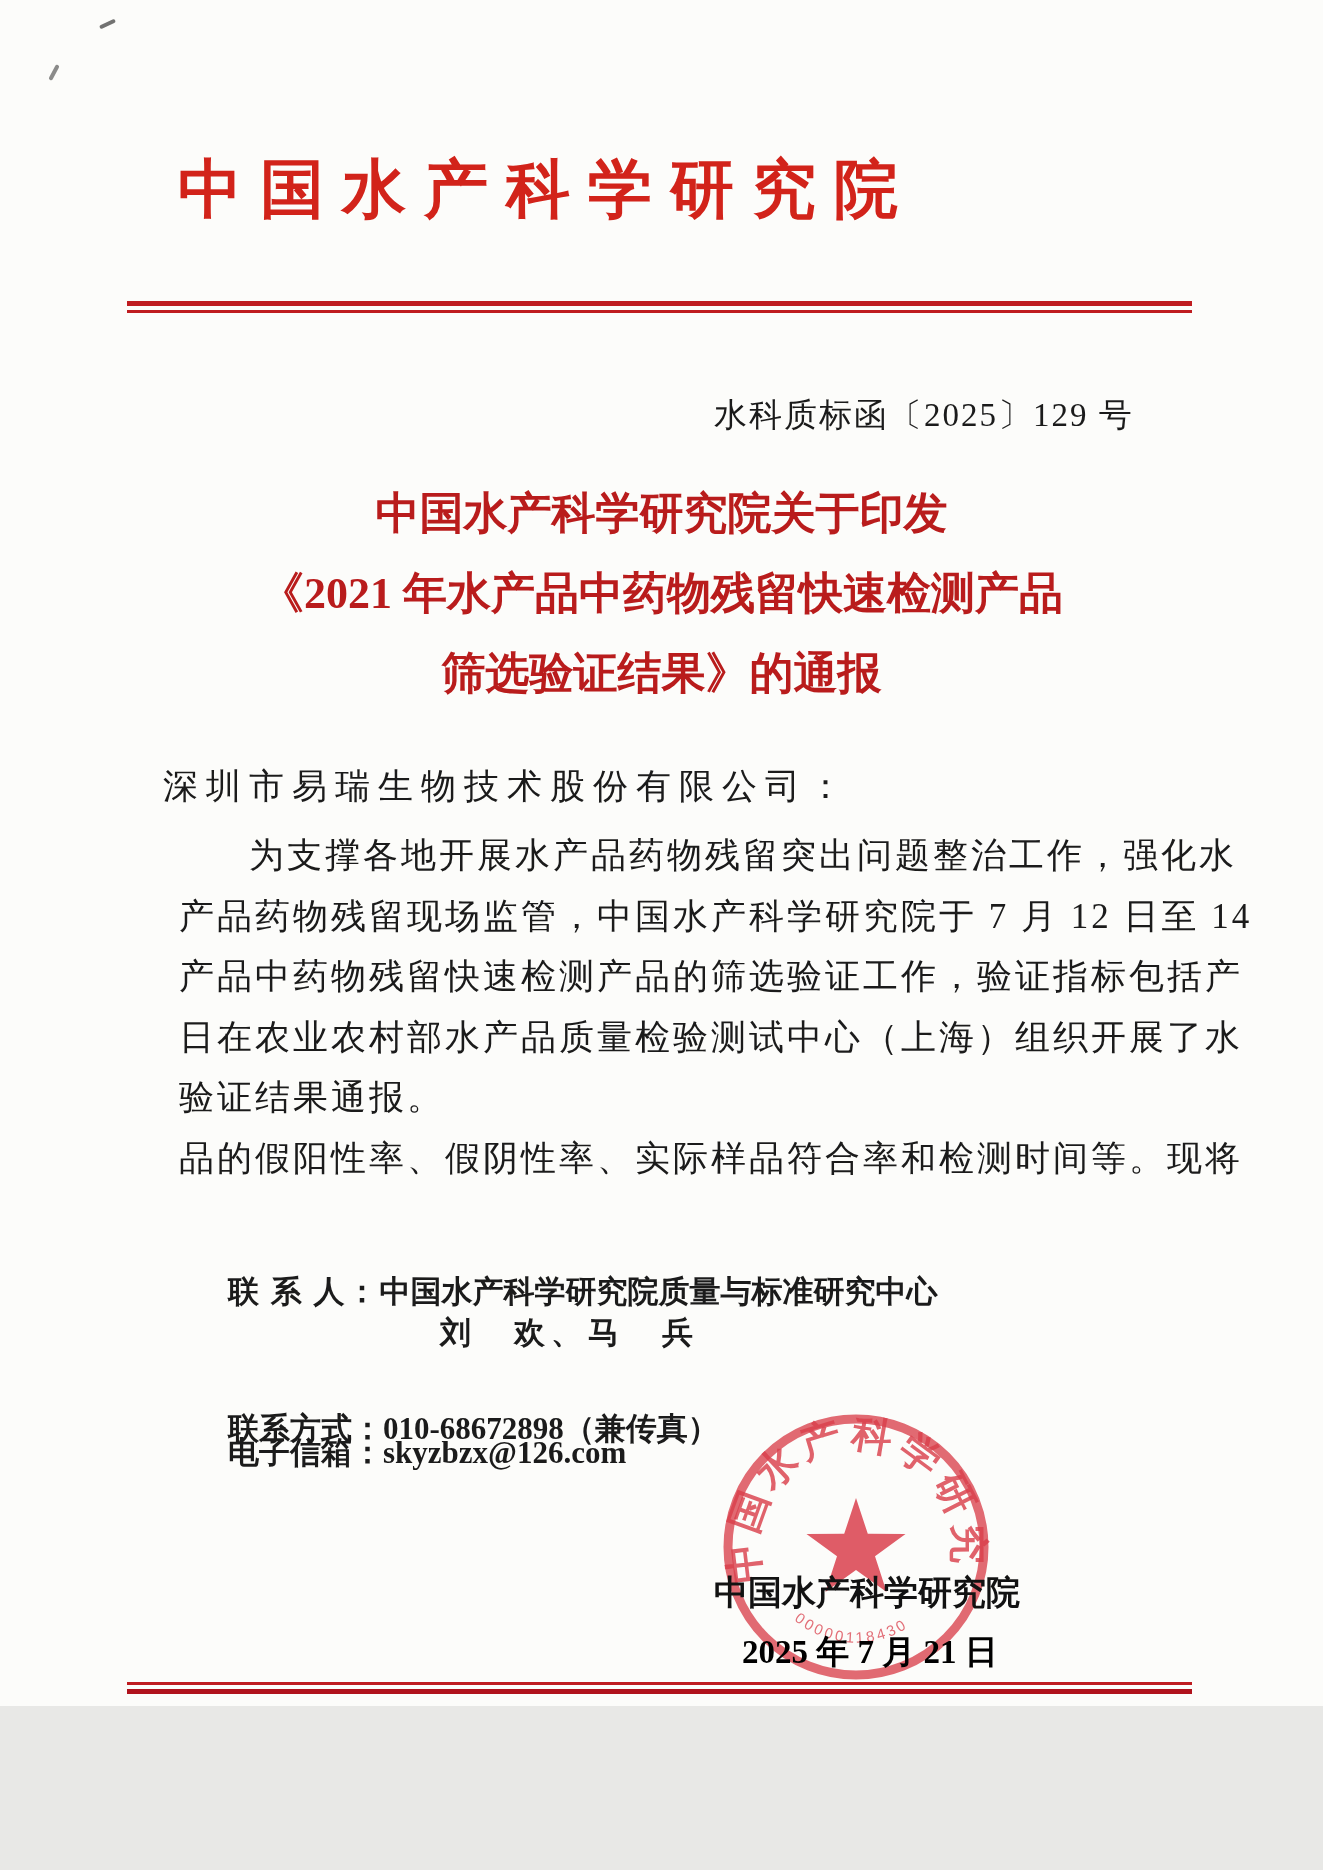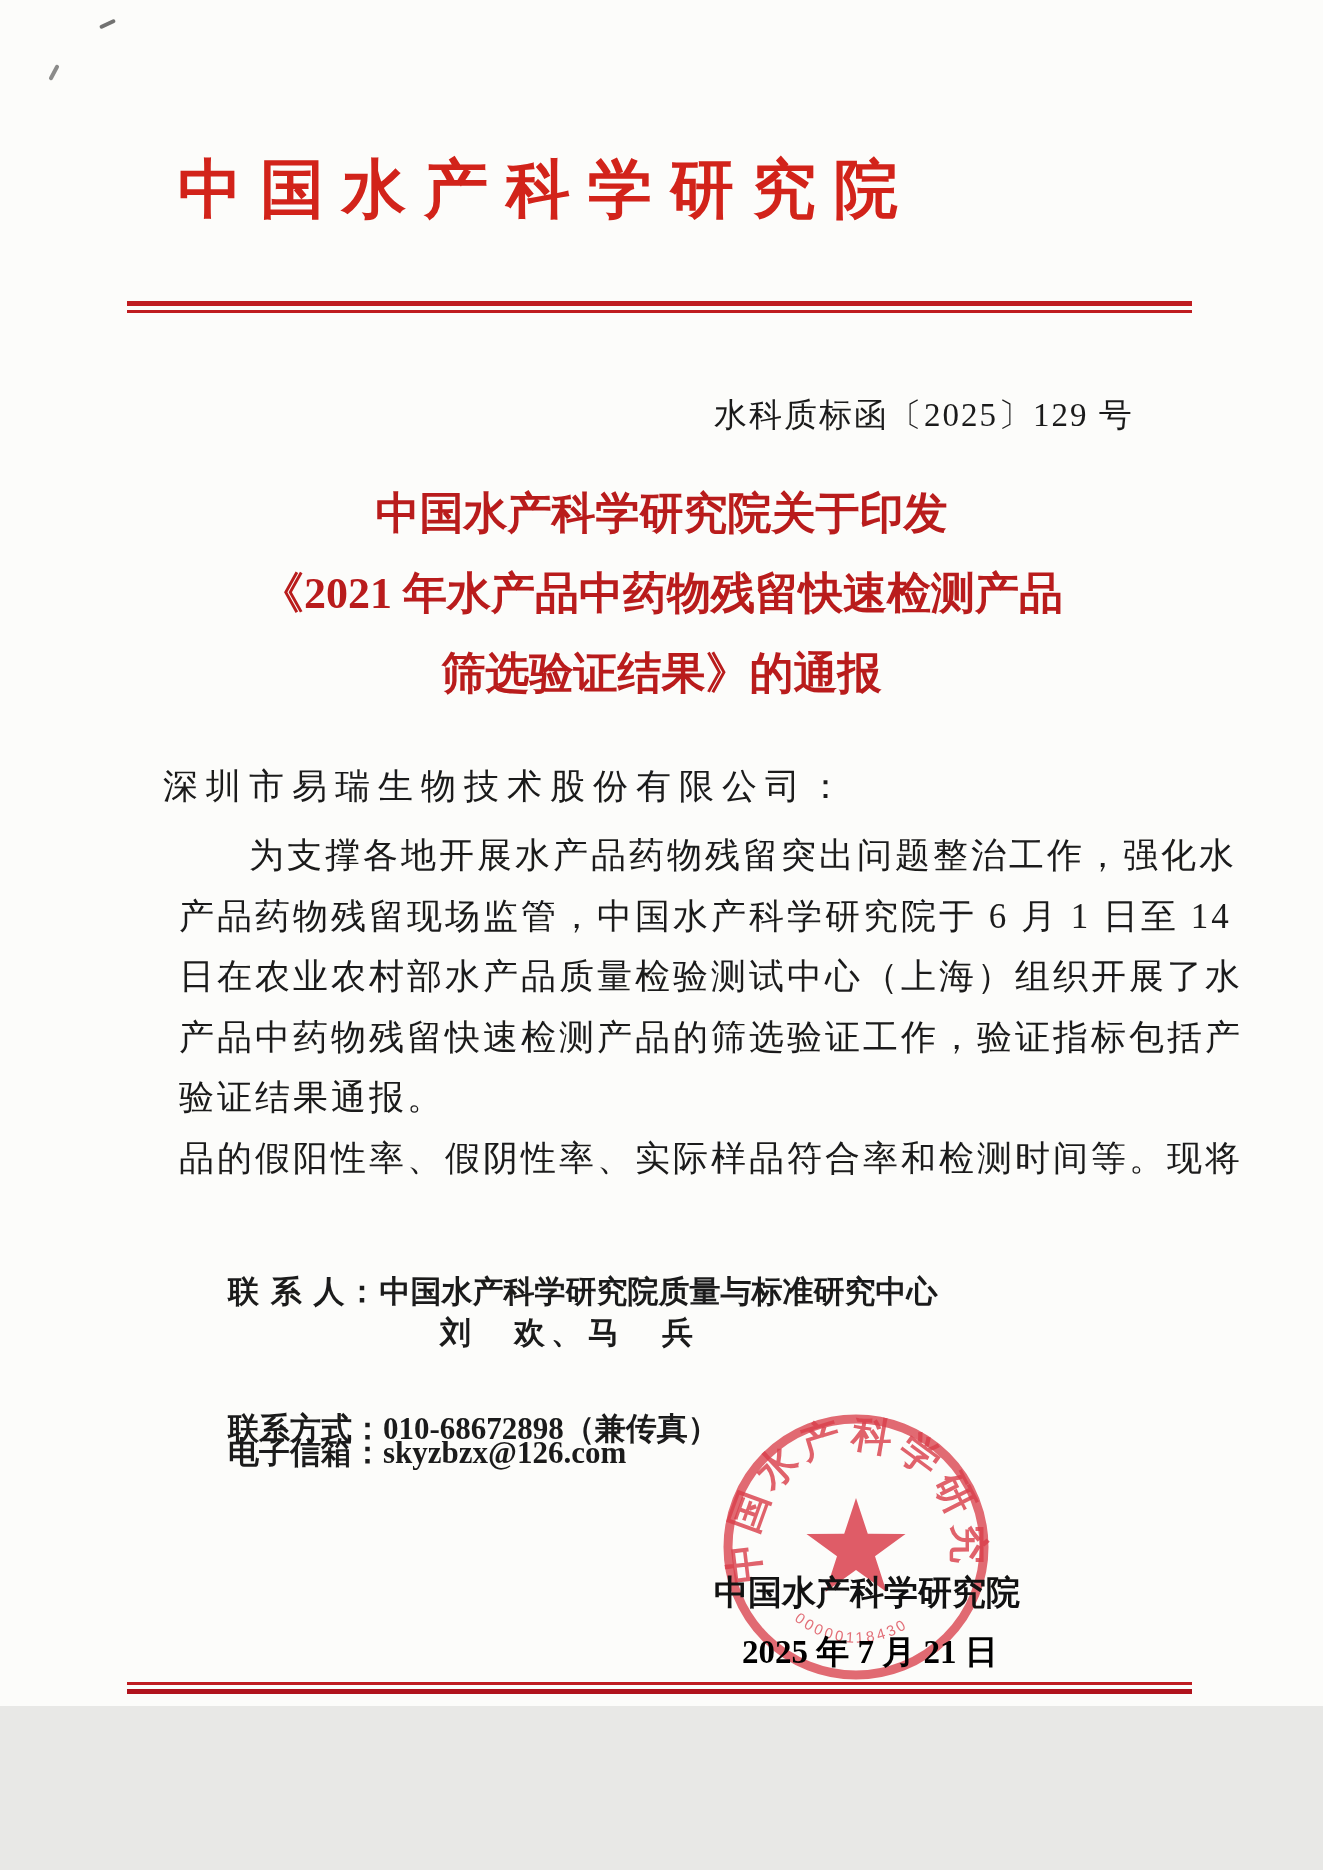--- a/index.html
+++ b/index.html
@@ -94,23 +94,23 @@
   <div class="doc-title">
     <div>中国水产科学研究院关于印发</div>
     <div>《2021 年水产品中药物残留快速检测产品</div>
     <div>筛选验证结果》的通报</div>
   </div>
 
   <div class="addressee">深圳市易瑞生物技术股份有限公司：</div>
 
   <div class="body-text">
     <div class="body-line indent">为支撑各地开展水产品药物残留突出问题整治工作，强化水</div>
-    <div class="body-line">产品药物残留现场监管，中国水产科学研究院于 6 月 1 日至 14</div>
+    <div class="body-line">产品药物残留现场监管，中国水产科学研究院于 7 月 12 日至 14</div>
+    <div class="body-line">产品中药物残留快速检测产品的筛选验证工作，验证指标包括产</div>
     <div class="body-line">日在农业农村部水产品质量检验测试中心（上海）组织开展了水</div>
-    <div class="body-line">产品中药物残留快速检测产品的筛选验证工作，验证指标包括产</div>
     <div class="body-line">验证结果通报。</div>
     <div class="body-line">品的假阳性率、假阴性率、实际样品符合率和检测时间等。现将</div>
   </div>
 
   <div class="contact-line contact-person">
     <span class="lbl">联 系 人：</span><span>中国水产科学研究院质量与标准研究中心</span>
   </div>
   <div class="contact-line contact-names">刘　欢、马　兵</div>
   <div class="contact-line contact-phone">
     <span>联系方式：</span><span>010-68672898（兼传真）</span>

